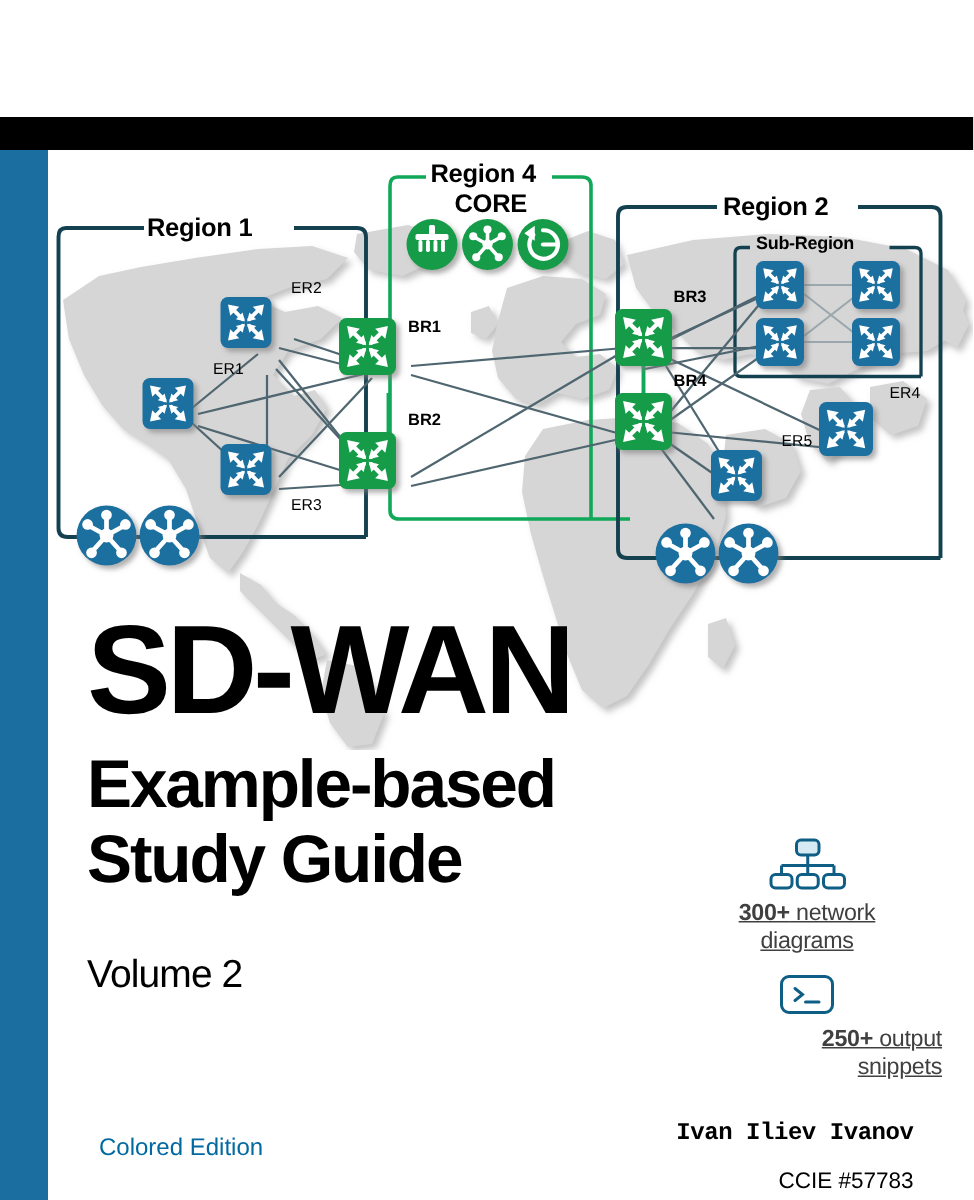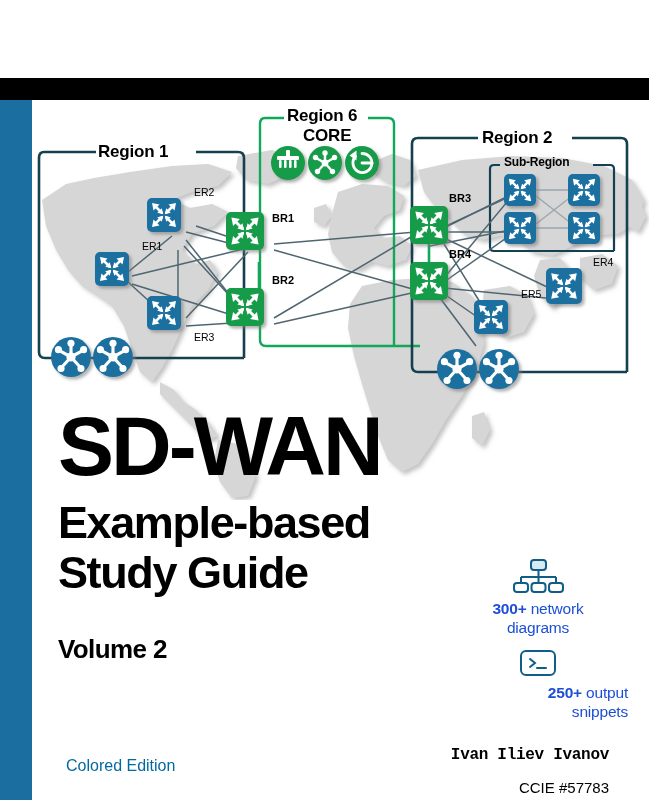--- a/index.html
+++ b/index.html
@@ -87,32 +87,33 @@
     font-size: 45px;
     font-weight: bold;
     letter-spacing: -1.4px;
     color: #000;
     line-height: 1.12;
   }
   .title-vol {
     position: absolute;
     left: 58px; top: 634px;
     font-size: 26px;
-    font-weight: bold;
+    font-weight: normal;
     letter-spacing: -0.6px;
     color: #000;
     text-align: right;
   }
 
   
   .badge {
     position: absolute;
     width: 180px;
     text-align: center;
-    color: #1d4ed8;
+    color: #404040;
+    text-decoration: underline;
   }
   .badge .bicon { display: block; margin: 0 auto 4px auto; }
   .badge .btext {
     font-size: 15.5px;
     line-height: 1.2;
     letter-spacing: -0.2px;
   }
   .badge .btext b { font-weight: bold; }
   .badge-diagrams { left: 448px; top: 558px; }
   .badge-snippets { left: 448px; top: 648px; text-align: right; }
@@ -429,21 +430,21 @@
       <g filter="url(#nodeshadow)">
         <use href="#roundrouter" x="436" y="348" width="42" height="42"></use>
       </g>
       <g filter="url(#nodeshadow)">
         <use href="#roundrouter" x="478" y="348" width="42" height="42"></use>
       </g>
     </svg>
   </div>
 
   <div class="rlabel r1">Region 1</div>
-  <div class="rlabel r0a">Region 6</div>
+  <div class="rlabel r0a">Region 4</div>
   <div class="rlabel r0b">CORE</div>
   <div class="rlabel r2">Region 2</div>
   <div class="rlabel sub">Sub-Region</div>
 
   <div class="dlabel" style="left:98px;  top:240px;">ER1</div>
   <div class="dlabel" style="left:150px; top:186px;">ER2</div>
   <div class="dlabel" style="left:150px; top:331px;">ER3</div>
   <div class="dlabel" style="left:549px; top:256px;">ER4</div>
   <div class="dlabel" style="left:477px; top:288px;">ER5</div>
   <div class="dlabel bold" style="left:228px; top:212px;">BR1</div>

